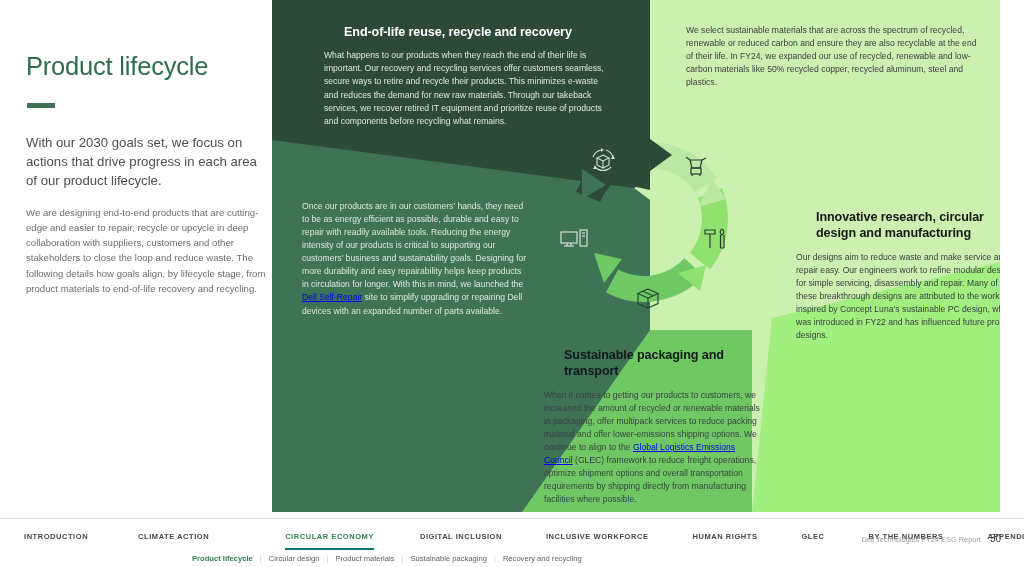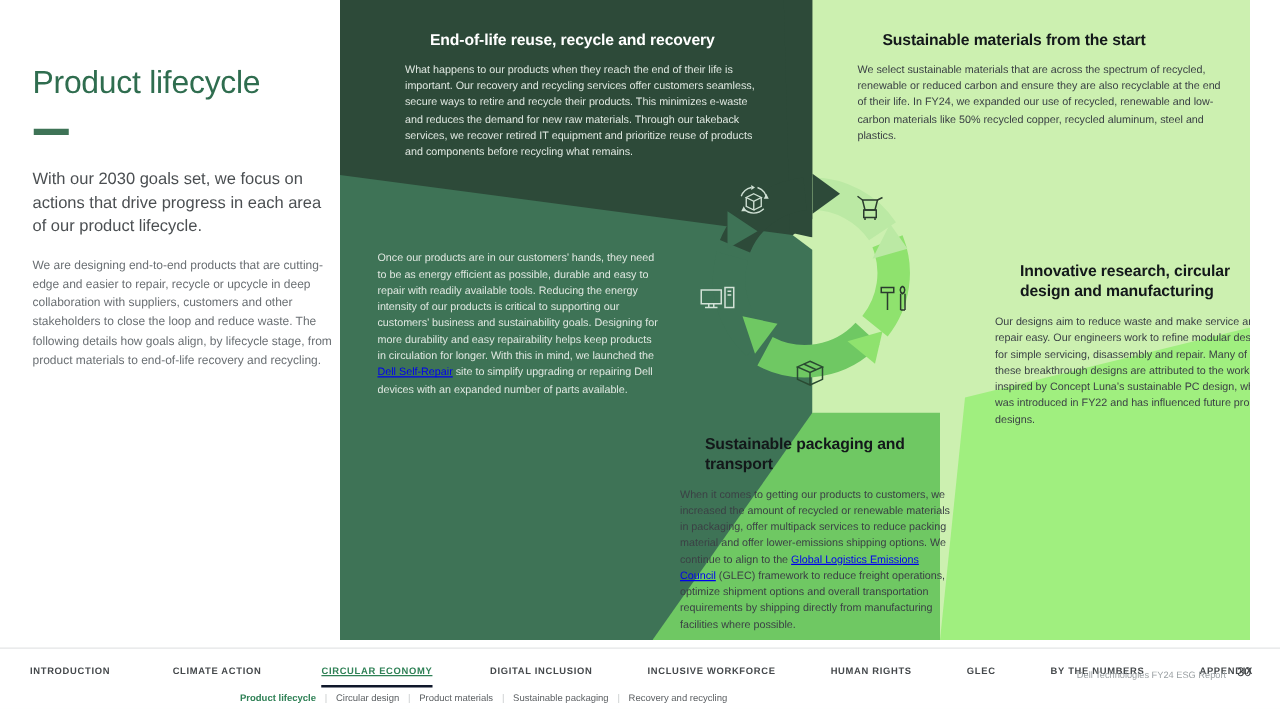--- a/index.html
+++ b/index.html
@@ -99,21 +99,21 @@
   .ic { position: absolute; }
 
   
   .nav { position: absolute; left: 0; top: 518px; width: 1024px; height: 49px; background: #fff; }
   .nav-rule { position: absolute; left: 0; top: 0; width: 1024px; height: 1px; background: #e3e5e6; }
   .tabs { position: absolute; left: 24px; top: 14px; display: flex; align-items: flex-start; }
   .tab {
     font-size: 7.5px; font-weight: 700; letter-spacing: 0.55px;
     color: #44484b; padding-bottom: 7px; white-space: nowrap;
   }
-  .tab.active { color: #2f8156; border-bottom: 2px solid #0f172a; text-decoration: underline; }
+  .tab.active { color: #2f8156; border-bottom: 2px solid #0f766e; }
   .subtabs { position: absolute; left: 192px; top: 36px; display: flex; align-items: center; }
   .subtab { font-size: 7.6px; color: #5d6164; white-space: nowrap; }
   .subtab.active { color: #2f8156; font-weight: 700; }
   .sep { color: #c9cccd; margin: 0 7px; font-size: 7.6px; }
   .footer {
     position: absolute; right: 23px; top: 15px;
     font-size: 7.4px; color: #9aa0a3; display: flex; align-items: flex-end; gap: 9px;
   }
   .pageno { font-size: 10px; font-weight: 400; color: #3b3f42; }
 </style>
@@ -139,21 +139,20 @@
     <div class="block blk-eol on-dark">
       <h3>End-of-life reuse, recycle and recovery</h3>
       <p>What happens to our products when they reach the end of their life is important. Our recovery and recycling services offer customers seamless, secure ways to retire and recycle their products. This minimizes e-waste and reduces the demand for new raw materials. Through our takeback services, we recover retired IT equipment and prioritize reuse of products and components before recycling what remains.</p>
     </div>
 
     <div class="block blk-repair on-dark">
       <p><span>Once our products are in our customers’ hands, they need to be as energy efficient as possible, durable and easy to repair with readily available tools. Reducing the energy intensity of our products is critical to supporting our customers’ business and sustainability goals. Designing for more durability and easy repairability helps keep products in circulation for longer. With this in mind, we launched the </span><a class="lnk" href="#">Dell Self-Repair</a><span> site to simplify upgrading or repairing Dell devices with an expanded number of parts available.</span></p>
     </div>
 
     <div class="block blk-mat on-light">
-      <h3>Sustainable materials from the start</h3>
       <p>We select sustainable materials that are across the spectrum of recycled, renewable or reduced carbon and ensure they are also recyclable at the end of their life. In FY24, we expanded our use of recycled, renewable and low-carbon materials like 50% recycled copper, recycled aluminum, steel and plastics.</p>
     </div>
 
     <div class="block blk-inno on-light">
       <h3>Innovative research, circular design and manufacturing</h3>
       <p>Our designs aim to reduce waste and make service and repair easy. Our engineers work to refine modular designs for simple servicing, disassembly and repair. Many of these breakthrough designs are attributed to the work inspired by Concept Luna’s sustainable PC design, which was introduced in FY22 and has influenced future product designs.</p>
     </div>
 
     <div class="block blk-pack on-light">
       <h3>Sustainable packaging and transport</h3>
@@ -236,21 +235,21 @@
         </svg>
       </div>
     </div>
   </div>
 
   <div class="nav">
     <div class="nav-rule"></div>
 
     <div class="tabs">
       <div class="tab" style="margin-right:50px">INTRODUCTION</div>
-      <div class="tab" style="margin-right:48px">CLIMATE ACTION</div>
+      <div class="tab" style="margin-right:76px">CLIMATE ACTION</div>
       <div class="tab active" style="margin-right:46px">CIRCULAR ECONOMY</div>
       <div class="tab" style="margin-right:44px">DIGITAL INCLUSION</div>
       <div class="tab" style="margin-right:44px">INCLUSIVE WORKFORCE</div>
       <div class="tab" style="margin-right:44px">HUMAN RIGHTS</div>
       <div class="tab" style="margin-right:44px">GLEC</div>
       <div class="tab" style="margin-right:44px">BY THE NUMBERS</div>
       <div class="tab">APPENDIX</div>
     </div>
 
     <div class="subtabs">

